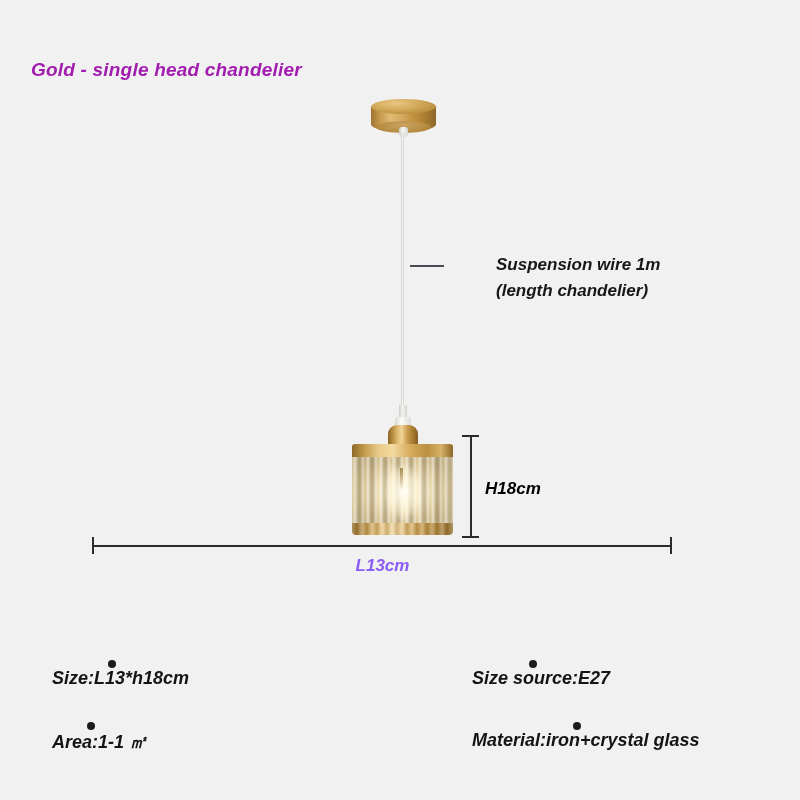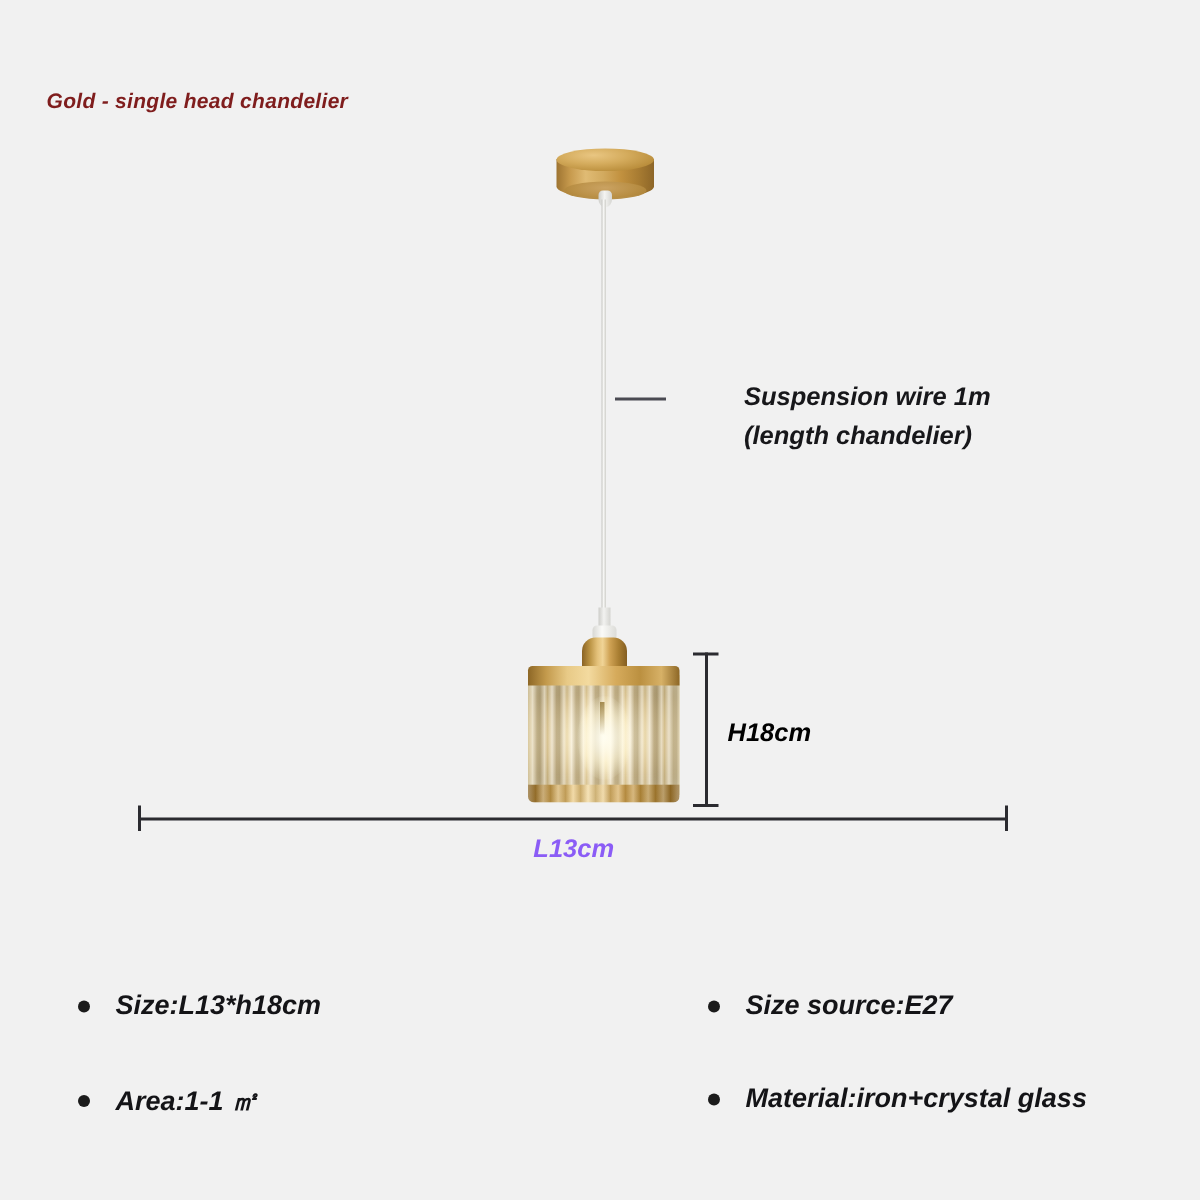--- a/index.html
+++ b/index.html
@@ -17,24 +17,24 @@
     position: relative;
     width: 800px;
     height: 800px;
   }
 
   
   #product-title {
     position: absolute;
     left: 31px;
     top: 59px;
-    font-size: 14px;
-    font-weight: bold;
-    font-style: italic;
-    color: #7f1d1d;
+    font-size: 19px;
+    font-weight: bold;
+    font-style: italic;
+    color: #a21caf;
     letter-spacing: 0.2px;
     white-space: nowrap;
   }
 
   
   #canopy {
     position: absolute;
     left: 371px;
     top: 99px;
     width: 65px;
@@ -289,20 +289,21 @@
     font-style: italic;
     color: #8b5cf6;
   }
 
   
   .spec-item {
     position: absolute;
     display: flex;
     align-items: center;
     white-space: nowrap;
+    flex-direction: column;
   }
   .spec-bullet {
     width: 8px;
     height: 8px;
     border-radius: 50%;
     background: #1b1b1b;
     margin-right: 17px;
     flex: 0 0 auto;
   }
   .spec-text {

